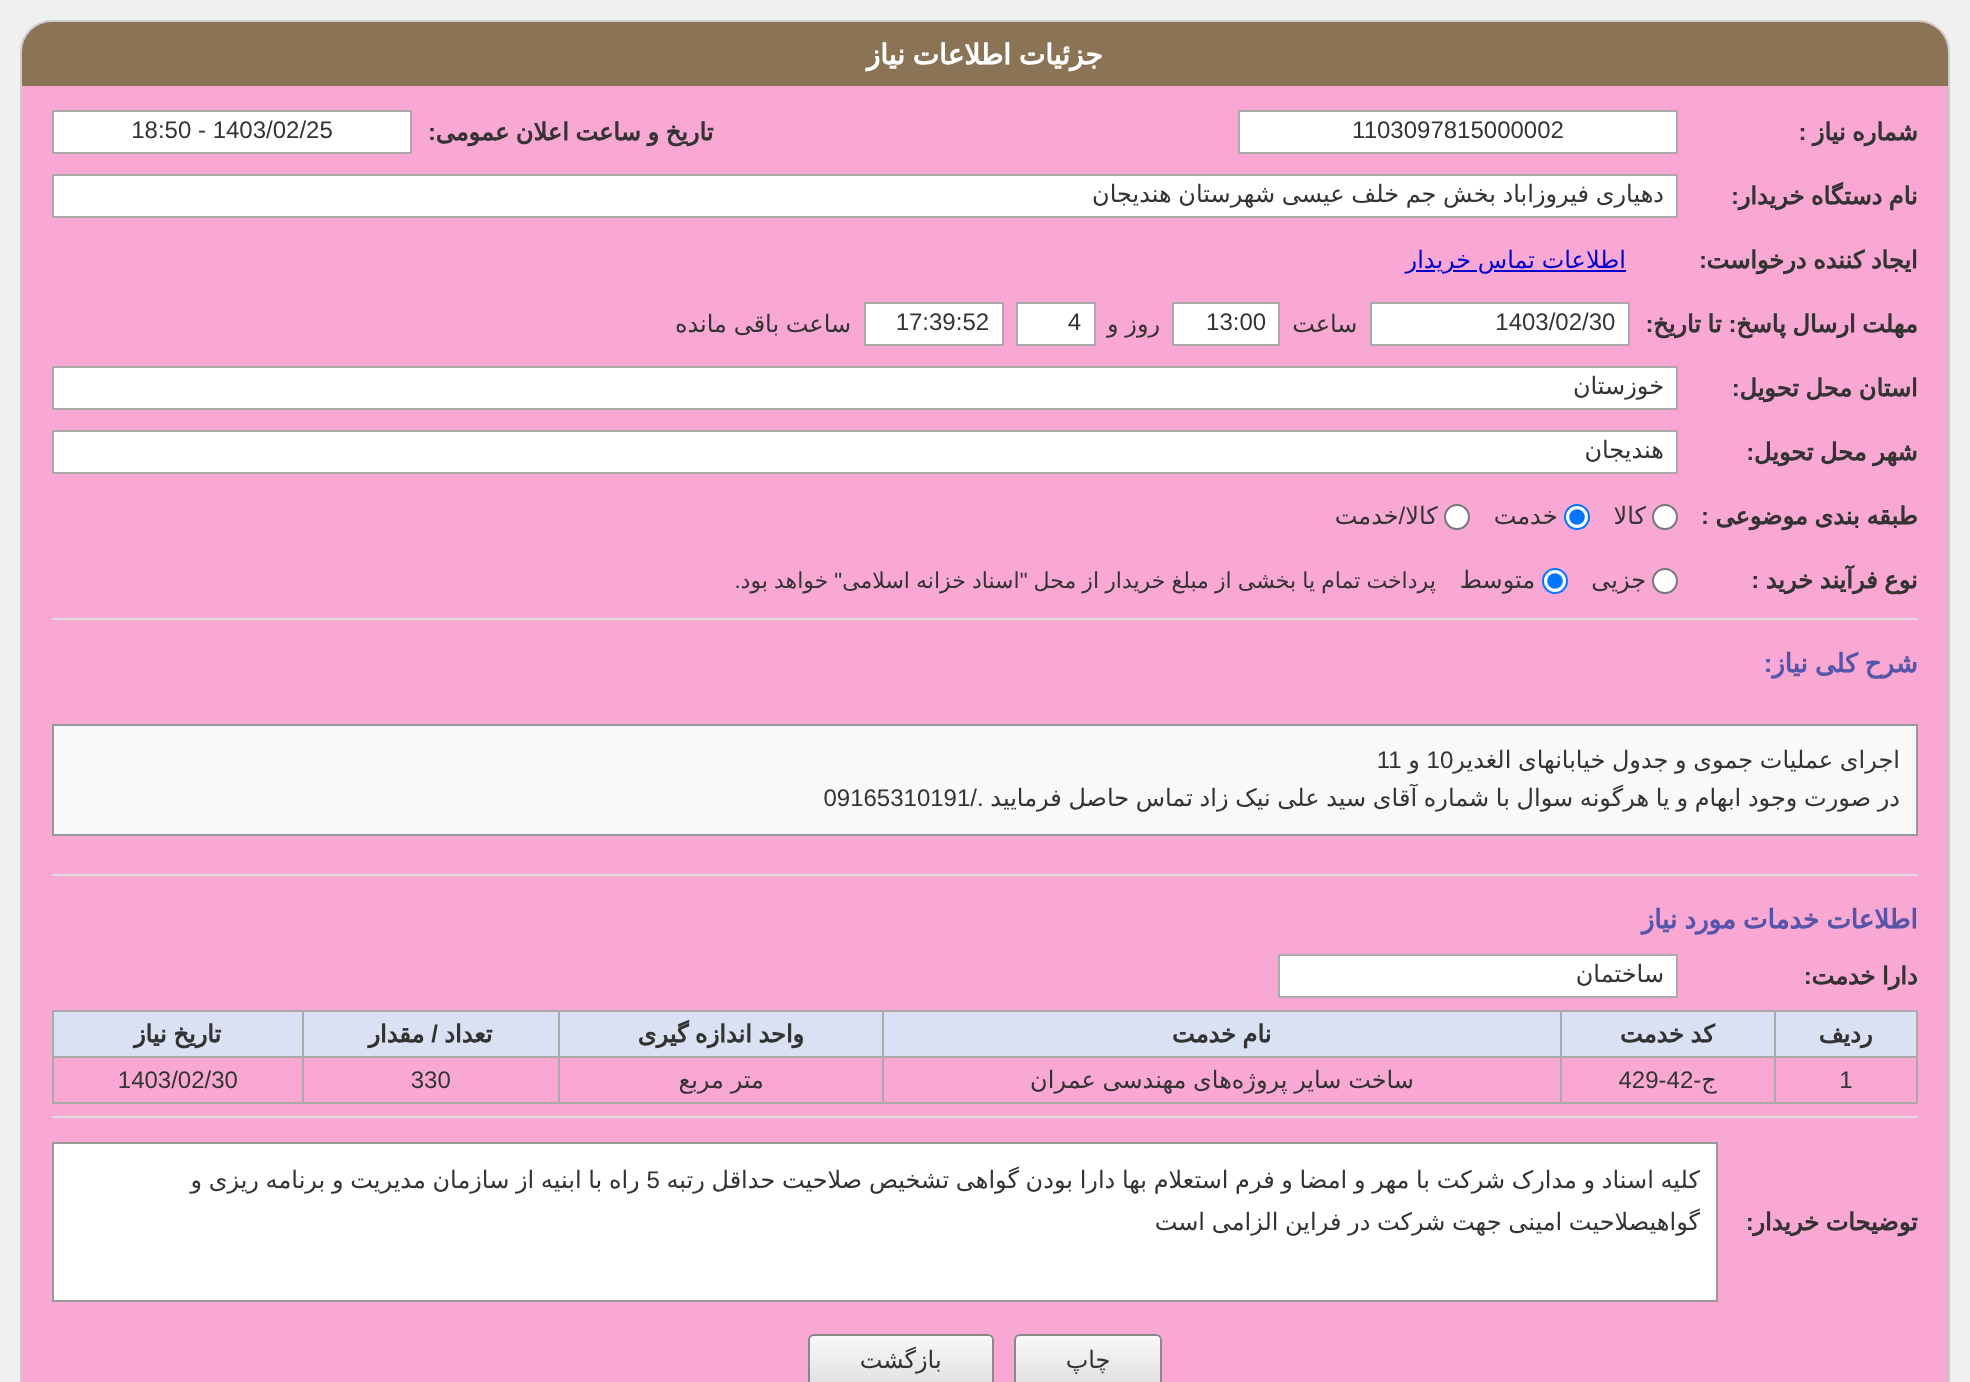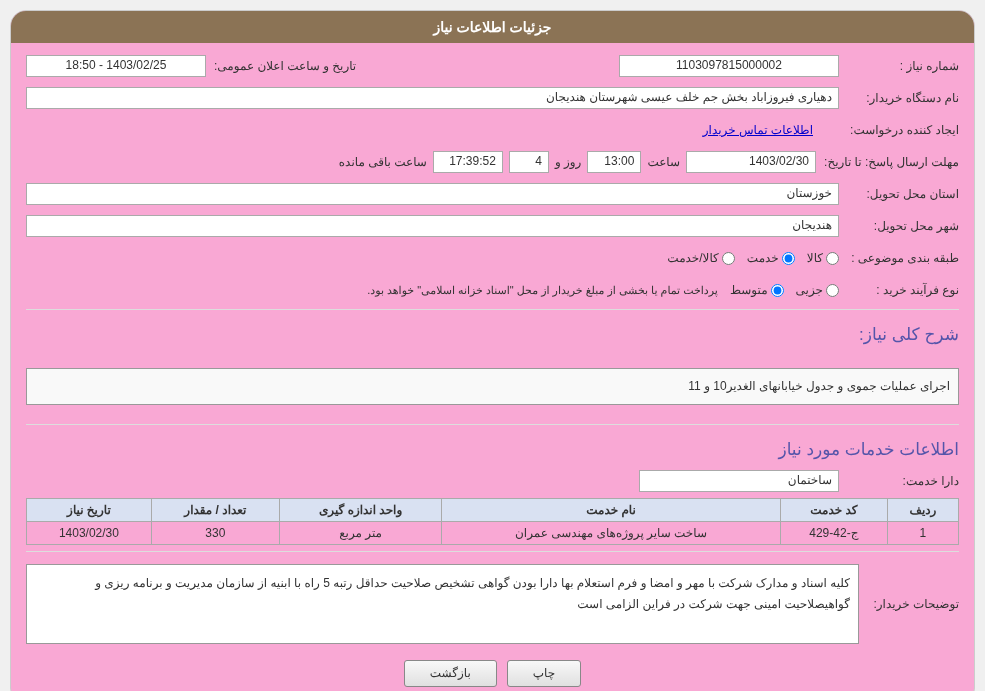--- a/index.html
+++ b/index.html
@@ -34,21 +34,21 @@
       padding: 10px 15px;
     }
     .info-row {
       display: flex;
       align-items: center;
       margin-bottom: 6px;
       min-height: 26px;
     }
     .label {
       color: #333;
-      font-weight: normal;
+      font-weight: bold;
       white-space: nowrap;
       min-width: 120px;
       text-align: right;
       padding-left: 8px;
     }
     .label-wide {
       min-width: 140px;
     }
     .value-box {
       border: 1px solid #aaa;
@@ -84,22 +84,22 @@
       gap: 12px;
       flex: 1;
     }
     .radio-item {
       display: flex;
       align-items: center;
       gap: 3px;
     }
     .section-title {
       color: #5555aa;
-      font-weight: normal;
-      font-size: 17px;
+      font-weight: bold;
+      font-size: 13px;
       margin: 8px 0 4px 0;
     }
     .description-box {
       border: 1px solid #999;
       background: #f9f9f9;
       padding: 8px;
       margin: 19px 0;
       line-height: 1.6;
       text-align: right;
     }
@@ -246,20 +246,21 @@
         </div>
       </div>
 
       <hr class="divider">
 
       <div class="info-row">
         <span class="section-title">شرح کلی نیاز:</span>
       </div>
       <div class="description-box watermark-area">
         <div>اجرای عملیات جموی و جدول خیابانهای الغدیر10 و 11</div>
+        <div>در صورت وجود ابهام و یا هرگونه سوال با شماره  آقای سید علی نیک زاد تماس حاصل فرمایید ./09165310191</div>
       </div>
 
       <hr class="divider">
 
       <div class="info-row">
         <span class="section-title">اطلاعات خدمات مورد نیاز</span>
       </div>
 
       <div class="service-group-row">
         <span class="label">دارا خدمت:</span>

